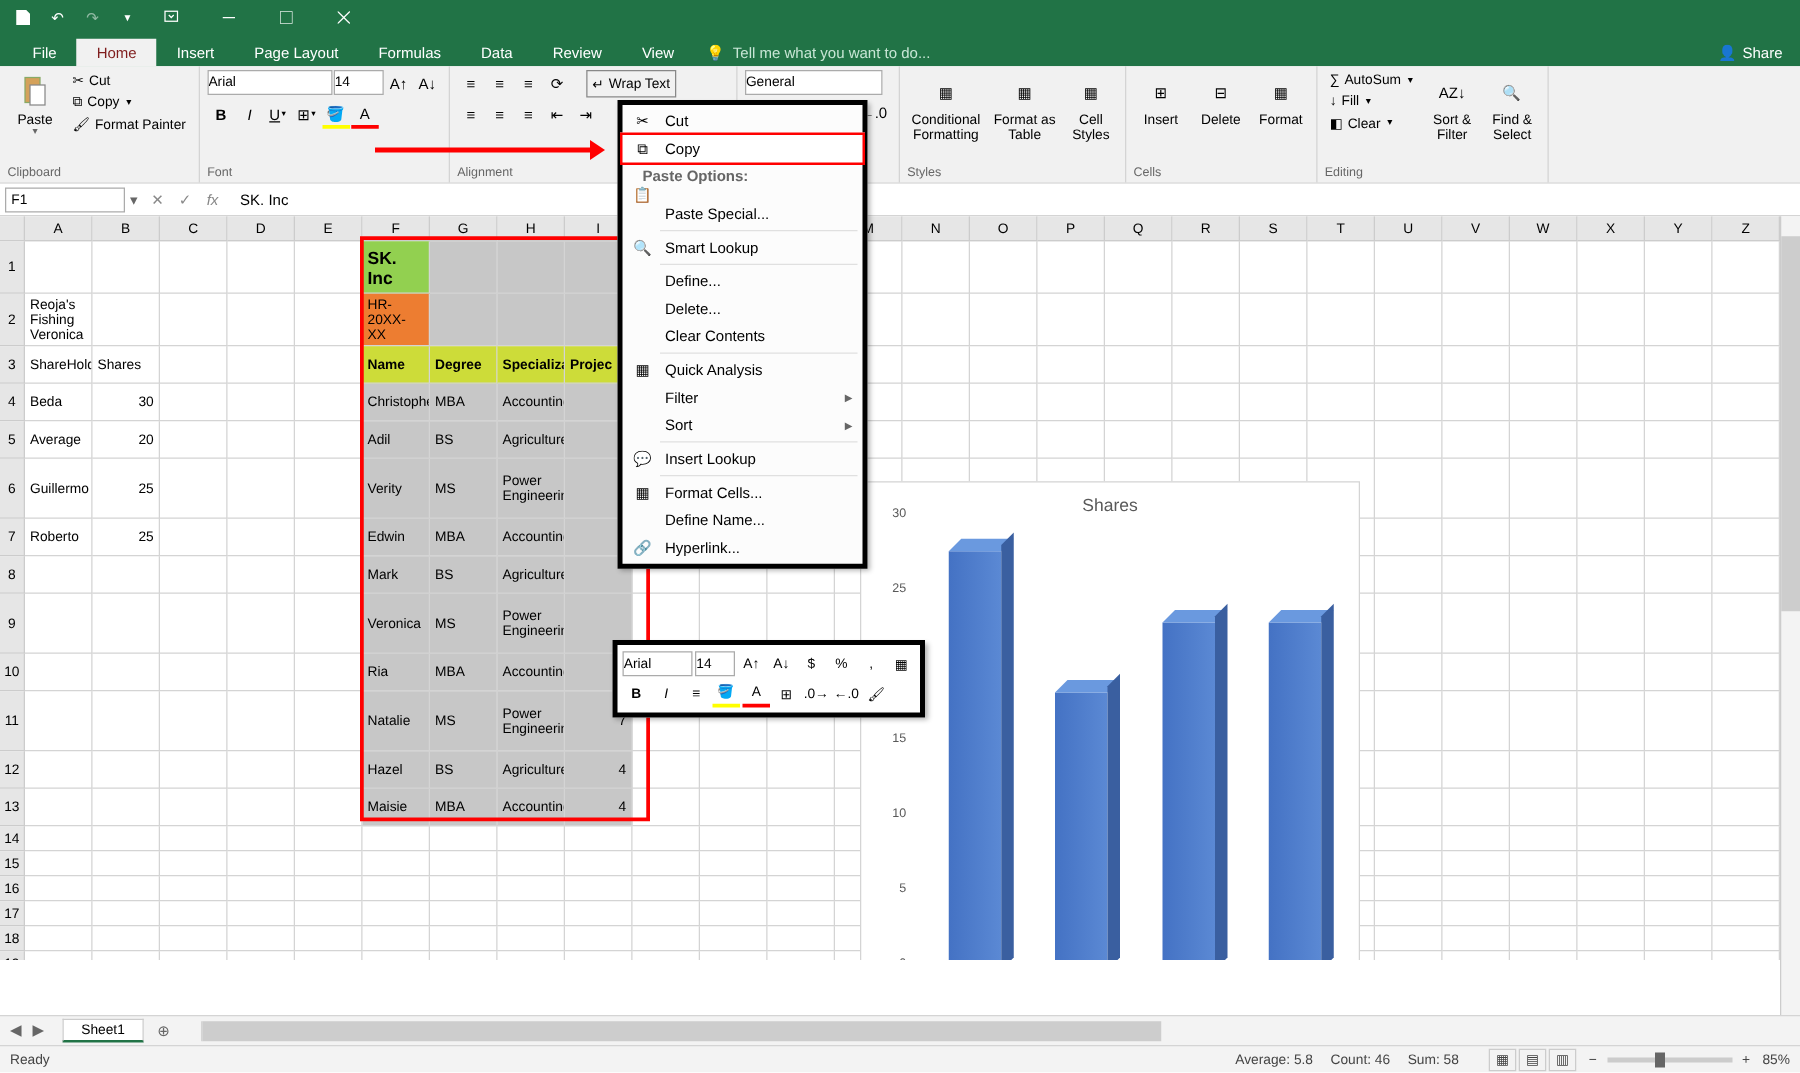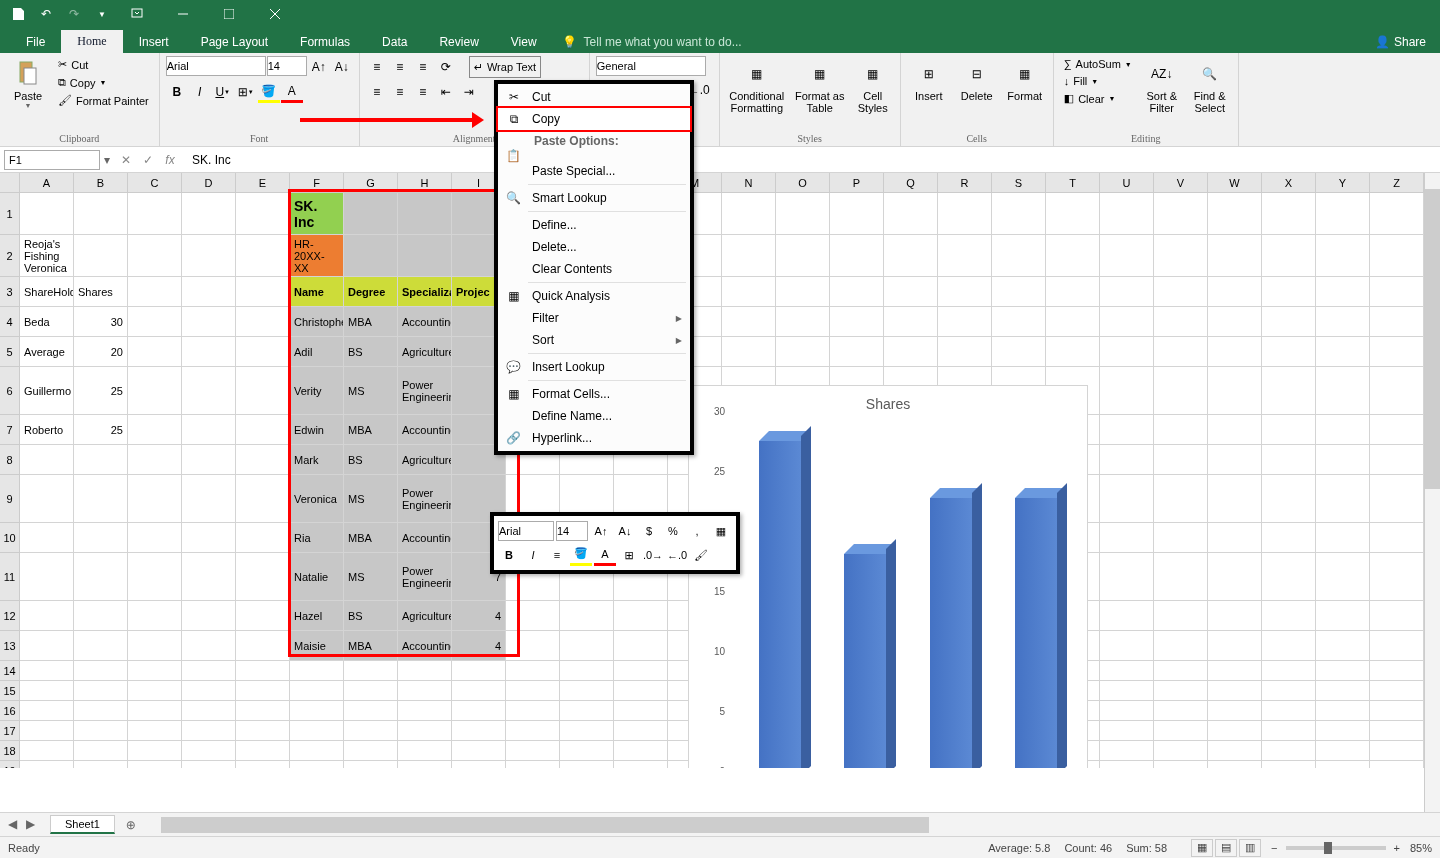--- a/index.html
+++ b/index.html
@@ -9,30 +9,30 @@
 .titlebar { background: #217346; height: 28px; display: flex; align-items: center; color: #fff; }
 .qat { display: flex; align-items: center; padding-left: 6px; gap: 4px; }
 .qat-btn { width: 24px; height: 24px; display: flex; align-items: center; justify-content: center; color: #fff; cursor: pointer; }
 .title-text { flex: 1; text-align: center; font-size: 12px; font-weight: 400; }
 .winbtns { display: flex; }
 .winbtn { width: 46px; height: 28px; display: flex; align-items: center; justify-content: center; cursor: pointer; }
 
 
 .ribbon-tabs { background: #217346; height: 25px; display: flex; align-items: flex-end; padding-left: 10px; }
 .ribbon-tab { padding: 4px 16px; color: #fff; cursor: pointer; font-size: 12px; }
-.ribbon-tab.active { background: #f1f1f1; color: #0f172a; font-family: Liberation Serif, serif; }
+.ribbon-tab.active { background: #f1f1f1; color: #7f1d1d; }
 .tellme { display: flex; align-items: center; gap: 6px; padding: 4px 10px; color: #c8e6d5; font-size: 12px; }
 .ribbon-spacer { flex: 1; }
 .share-btn { color: #fff; padding: 4px 14px; display: flex; align-items: center; gap: 4px; cursor: pointer; }
 
 
 .ribbon-body { background: #f1f1f1; height: 94px; border-bottom: 1px solid #d4d4d4; display: flex; }
 .ribbon-group { display: flex; flex-direction: column; border-right: 1px solid #d4d4d4; padding: 3px 6px 0 6px; }
 .ribbon-group-content { flex: 1; display: flex; align-items: flex-start; gap: 4px; }
-.ribbon-group-label { text-align: center; font-size: 10px; color: #666; padding: 2px 0; position: relative; font-family: Liberation Serif, serif; }
+.ribbon-group-label { font-size: 10px; color: #666; padding: 2px 0; position: relative; }
 .big-btn { display: flex; flex-direction: column; align-items: center; justify-content: center; width: 44px; padding: 2px; cursor: pointer; }
 .big-btn-icon { width: 32px; height: 32px; display: flex; align-items: center; justify-content: center; }
 .big-btn-label { font-size: 11px; text-align: center; line-height: 1.1; }
 .small-btn { display: flex; align-items: center; gap: 4px; padding: 2px 4px; cursor: pointer; font-size: 11px; }
 .font-select { font-size: 11px; width: 100px; height: 20px; border: 1px solid #ababab; }
 .size-select { font-size: 11px; width: 40px; height: 20px; border: 1px solid #ababab; }
 .number-select { font-size: 11px; width: 110px; height: 20px; border: 1px solid #ababab; }
 .icon-btn { width: 22px; height: 22px; display: flex; align-items: center; justify-content: center; cursor: pointer; }
 .btn-row { display: flex; gap: 1px; }
 .btn-col { display: flex; flex-direction: column; gap: 1px; }
@@ -80,21 +80,21 @@
 .bar3d-front { width: 100%; background: linear-gradient(90deg, #4472c4, #5b89d4); position: absolute; bottom: 0; }
 .bar3d-top { width: 100%; height: 10px; background: #6a99df; position: absolute; transform: skewX(-45deg); transform-origin: bottom left; }
 .bar3d-side { width: 10px; background: #3a5fa0; position: absolute; right: -10px; bottom: 5px; transform: skewY(-45deg); transform-origin: top left; }
 
 
 .context-menu { position: absolute; background: #fcfcfc; border: 4px solid #000; box-shadow: 2px 2px 4px rgba(0,0,0,0.3); width: 200px; z-index: 100; padding: 2px 0; }
 .menu-item { display: flex; align-items: center; padding: 4px 10px 4px 34px; font-size: 12px; cursor: pointer; position: relative; }
 .menu-item.highlighted { border: 2px solid #ff0000; background: #fff; margin: -2px; z-index: 1; }
 .menu-icon { position: absolute; left: 8px; width: 16px; height: 16px; display: flex; align-items: center; justify-content: center; }
 .menu-sep { height: 1px; background: #e0e0e0; margin: 2px 4px 2px 30px; }
-.menu-header { padding: 4px 10px 4px 36px; font-size: 12px; font-weight: bold; color: #666; }
+.menu-header { padding: 4px 10px 4px 16px; font-size: 12px; font-weight: bold; color: #666; }
 .submenu-arrow { position: absolute; right: 8px; font-size: 8px; color: #666; }
 
 
 .mini-toolbar { position: absolute; background: #fff; border: 4px solid #000; padding: 4px; z-index: 99; box-shadow: 2px 2px 4px rgba(0,0,0,0.3); }
 .mini-row { display: flex; gap: 2px; align-items: center; }
 .mini-btn { width: 22px; height: 22px; display: flex; align-items: center; justify-content: center; cursor: pointer; font-size: 11px; }
 .mini-font { width: 56px; height: 20px; font-size: 11px; border: 1px solid #ababab; }
 .mini-size { width: 32px; height: 20px; font-size: 11px; border: 1px solid #ababab; }
 
 

